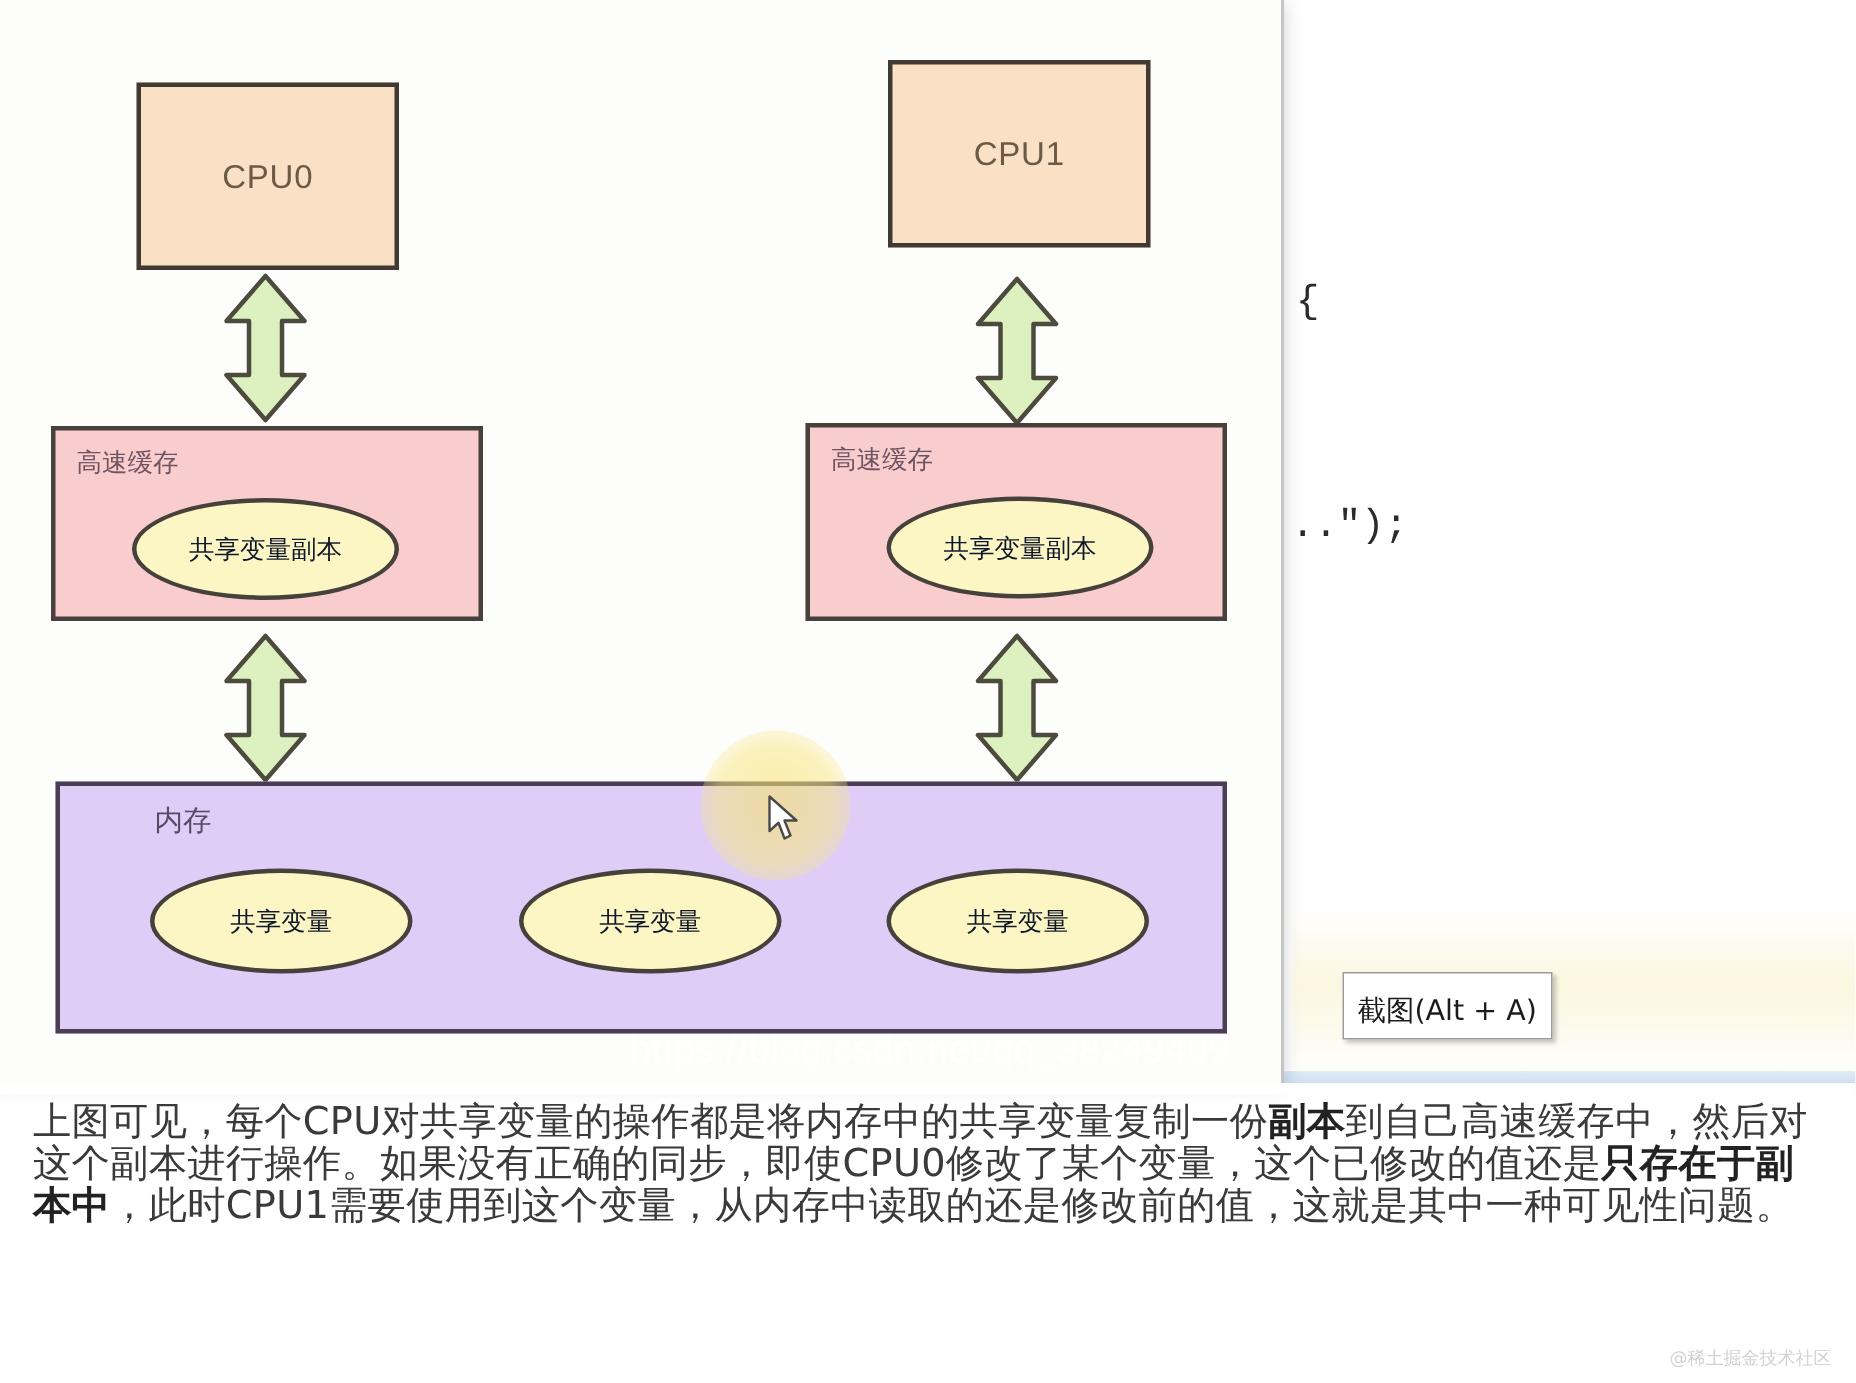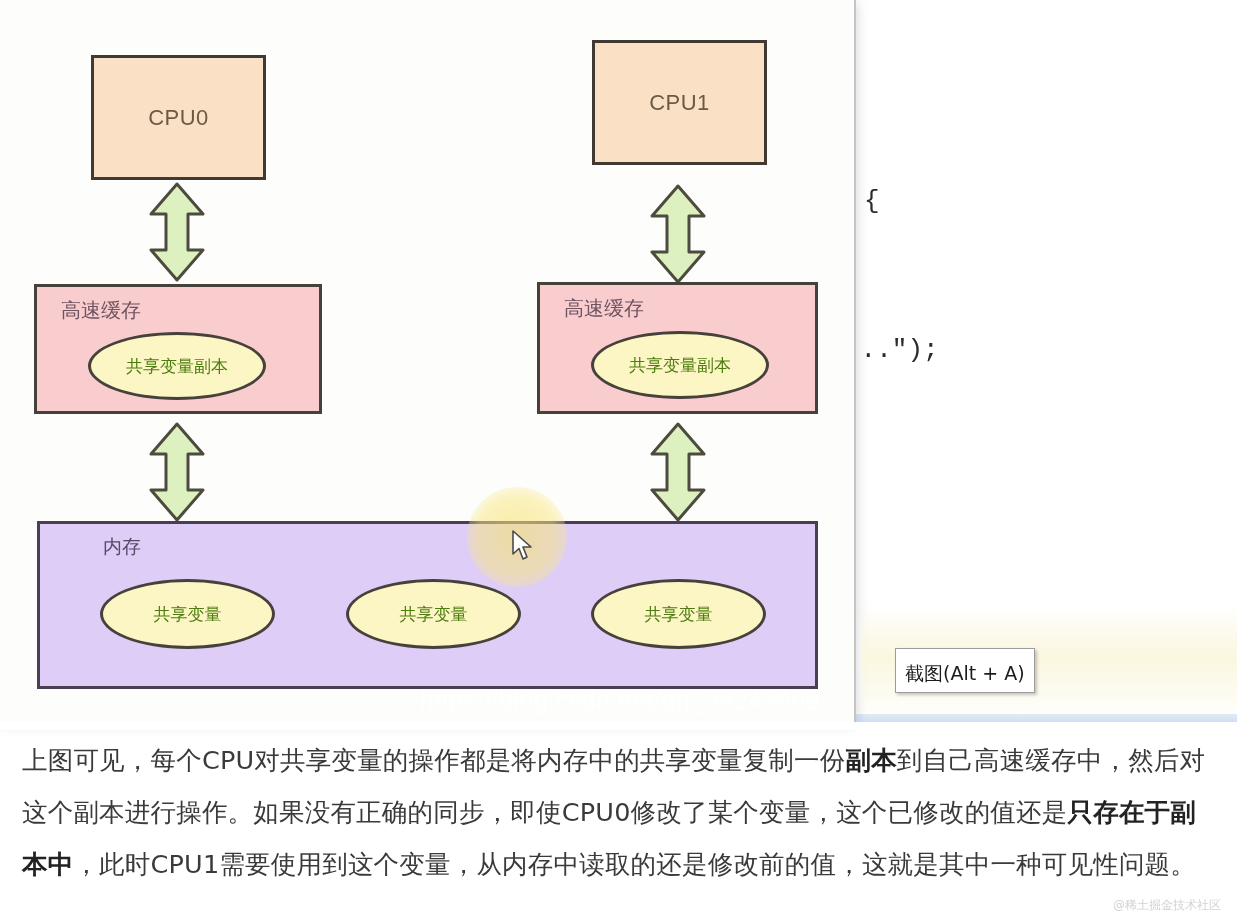--- a/index.html
+++ b/index.html
@@ -106,22 +106,22 @@
     color: #6b5a45;
     letter-spacing: .5px;
   }
 
   .cache-box {
     background: #f9ccce;
     border-color: #47413c;
   }
   .cache-title {
     position: absolute;
-    left: 24px; top: 10px;
-    font-size: 20px;
+    left: 14px; top: 10px;
+    font-size: 17px;
     color: #6e5360;
     font-family: "DejaVu Sans", "Liberation Sans", sans-serif;
   }
 
   .mem-box {
     background: #ddcdf7;
     border-color: #4a3f52;
   }
   .mem-title {
     position: absolute;
@@ -138,21 +138,21 @@
     background: #fbf6c4;
     border: 3px solid #47413c;
     border-radius: 50%;
     display: flex;
     align-items: center;
     justify-content: center;
     text-align: center;
   }
   .ellipse span {
     font-size: 17px;
-    color: #4d7c0f;
+    color: #0f172a;
     font-family: Liberation Serif, serif;
   }
 
   .arrow {
     position: absolute;
   }
 
   .watermark-url {
     position: absolute;
     left: 420px; top: 670px;
@@ -214,21 +214,21 @@
     background: #ffffff;
   }
   .article {
     position: absolute;
     left: 0; top: 734px;
     width: 1237px;
     padding: 0 18px 0 22px;
     box-sizing: border-box;
     font-family: "DejaVu Sans", "Liberation Sans", sans-serif;
     font-size: 25.5px;
-    line-height: 52px;
+    line-height: 28px;
     color: #3a3a3a;
     letter-spacing: .2px;
   }
   .article b { font-weight: bold; color: #222; }
   .article-watermark {
     position: absolute;
     right: 16px; bottom: 8px;
     font-size: 12px;
     color: #d2d2d2;
     font-family: "DejaVu Sans", "Liberation Sans", sans-serif;

